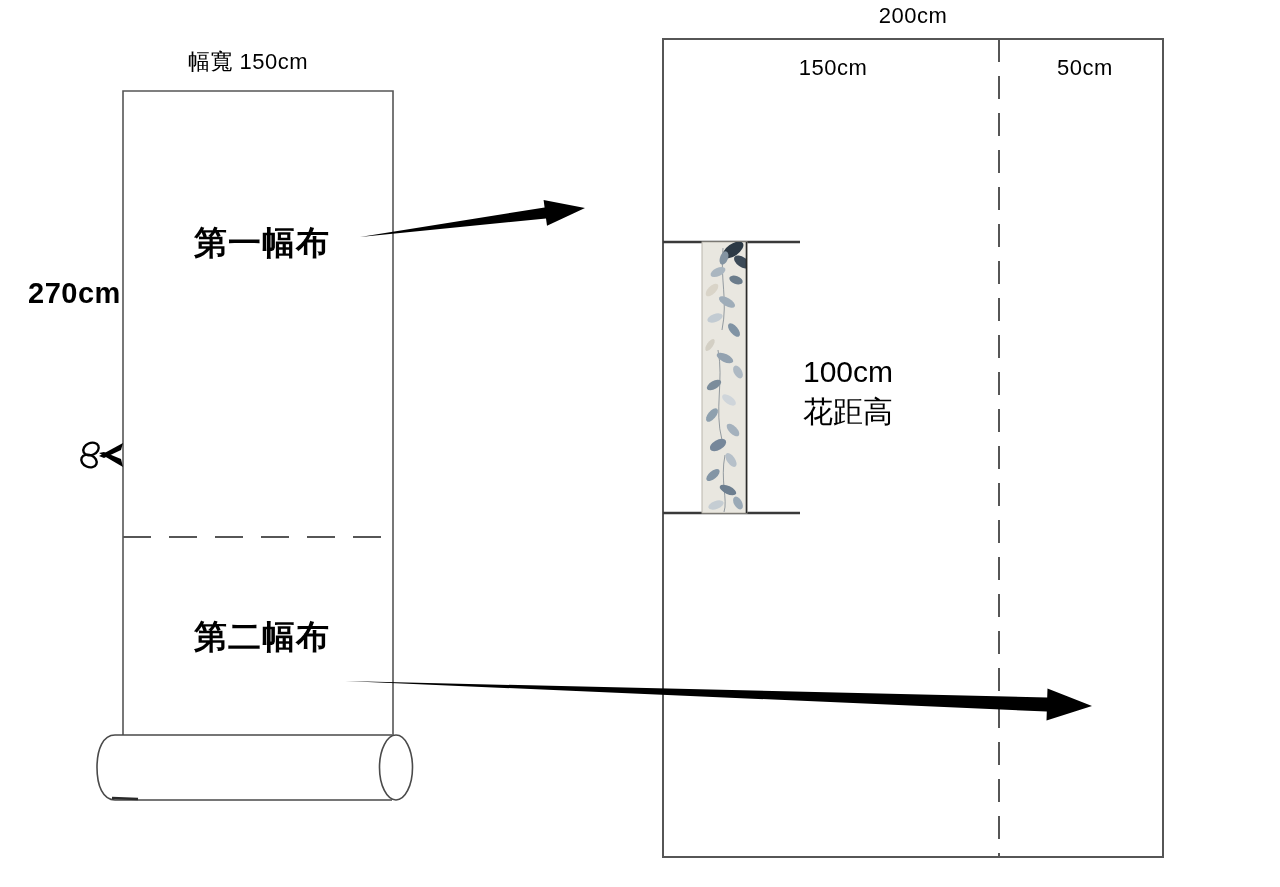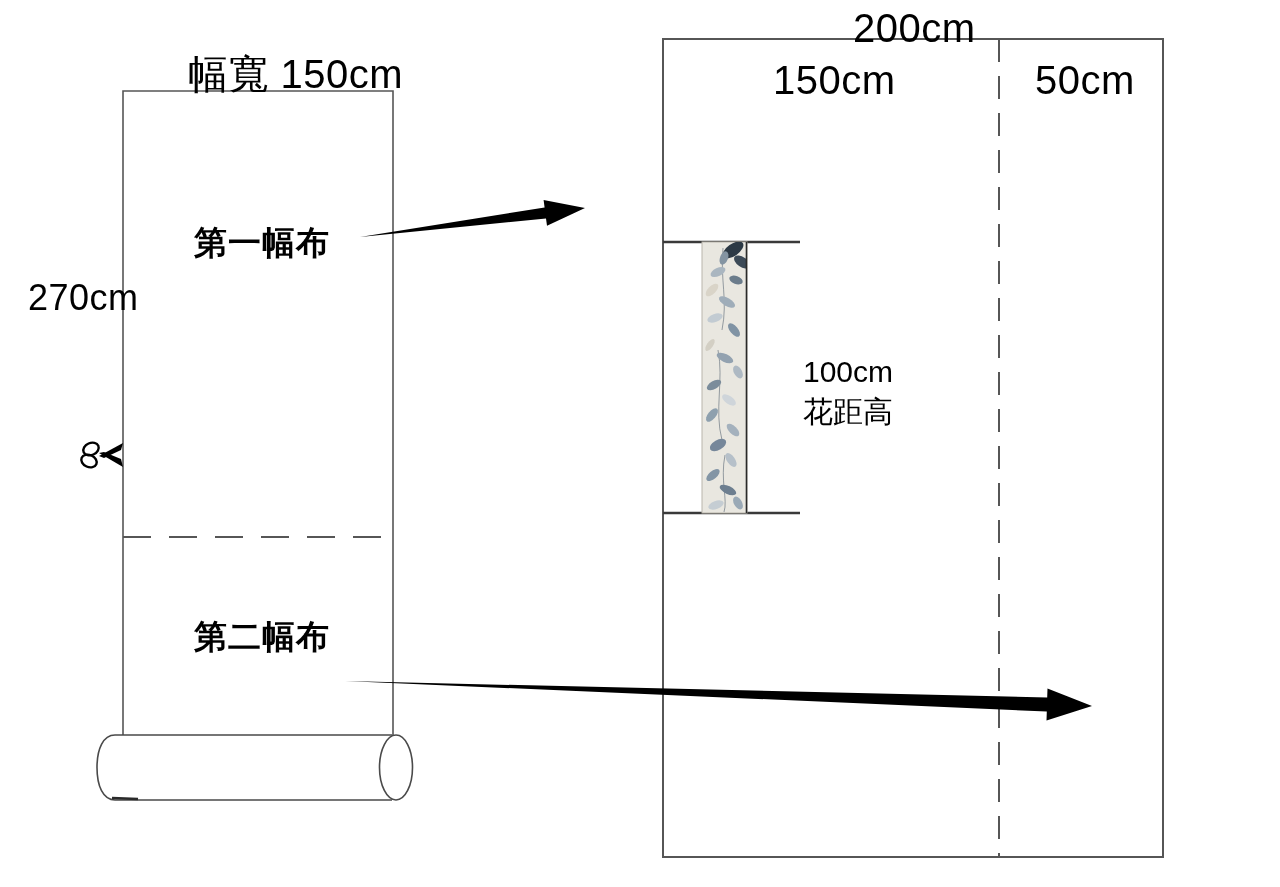--- a/index.html
+++ b/index.html
@@ -22,22 +22,22 @@
     top: 0;
   }
   .lbl {
     position: absolute;
     color: #000000;
     white-space: nowrap;
     line-height: 1.3;
     text-align: right;
   }
   .lbl.center { text-align: center; }
-  .dim { font-size: 36px; font-weight: 400; letter-spacing: 0.5px; }
-  .dim-lg { font-size: 40px; font-weight: 500; letter-spacing: 0.5px; }
+  .dim { font-size: 29px; font-weight: 700; letter-spacing: 0.5px; }
+  .dim-lg { font-size: 22px; font-weight: 500; letter-spacing: 0.5px; }
   .cjk-lg { font-size: 33px; font-weight: 600; letter-spacing: 1px; }
   .pattern-lbl { font-size: 30px; font-weight: 500; line-height: 1.33; margin-left: 48px; }
 </style>
 </head>
 <body>
 
 <div class="stage">
 
   <svg class="gfx" width="1280" height="887" viewBox="0 0 1280 887">
     <defs>

